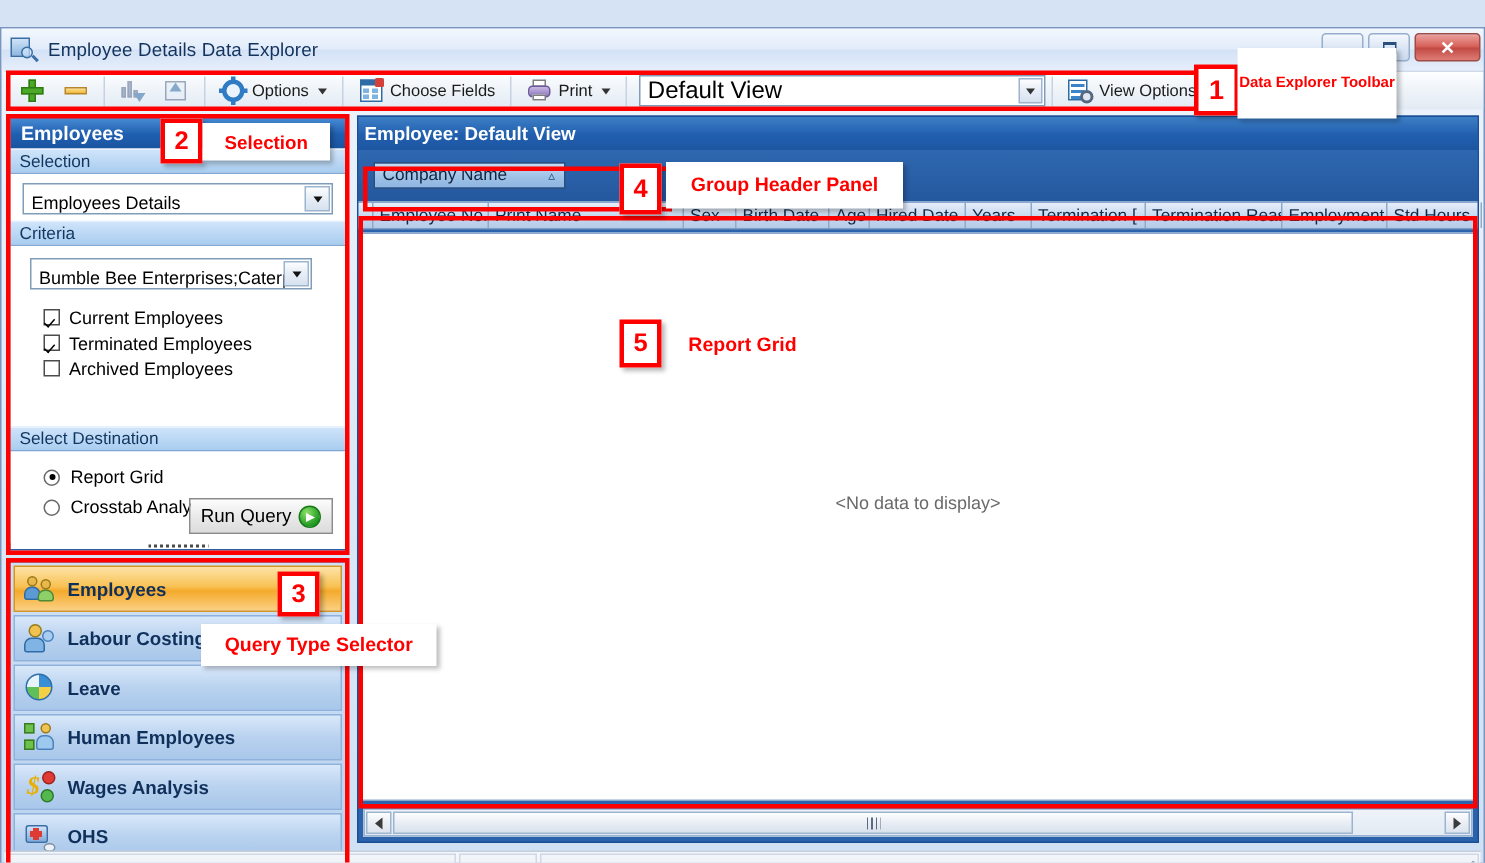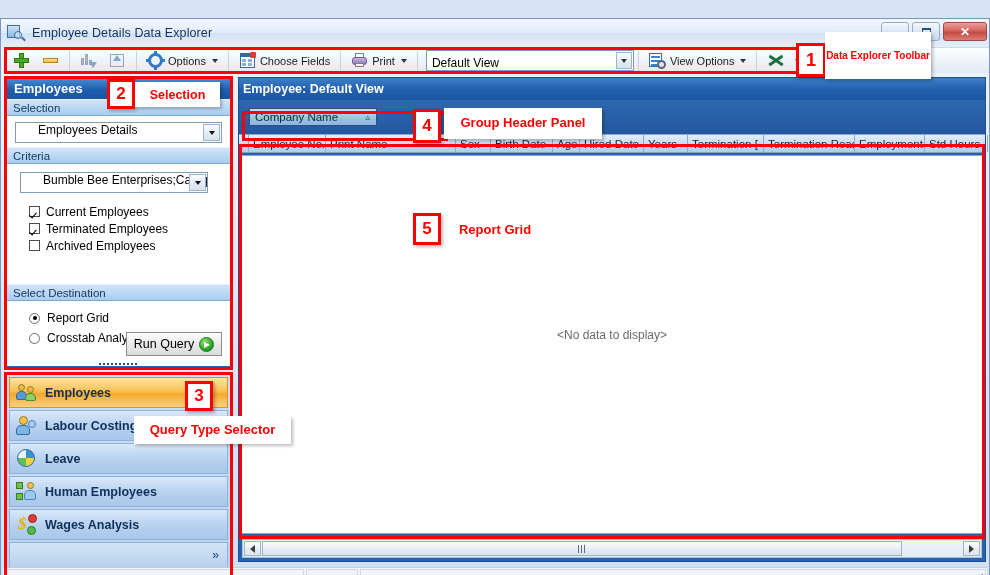--- a/index.html
+++ b/index.html
@@ -204,23 +204,23 @@
     border-top: 7px solid #9a9a9a;
   }
   .caret-sm {
     width: 0; height: 0; border-left: 3.5px solid transparent;
     border-right: 3.5px solid transparent; border-top: 4px solid #333;
     margin: 0 5px;
   }
   .caret-sm.dim { border-top-color: #a0a0a0; }
 
   .viewcombo {
-    height: 21px; width: 208px; background: #fff;
+    height: 21px; width: 271px; background: #fff;
     border: 1px solid #7f9db9; display: flex; align-items: flex-end;
-    font-size: 12px; color: #000; padding-left: 5px; margin-left: 4px;
+    font-size: 16px; color: #000; padding-left: 5px; margin-left: 4px;
     position: relative;
   }
   .viewcombo .arrowbox {
     position: absolute; right: 1px; top: 1px; width: 16px; height: 17px;
     background: linear-gradient(#fcfdfe,#e6edf6 50%,#d7e2f0);
     border: 1px solid #9db4cf;
     display: flex; align-items: center; justify-content: center;
   }
   .viewcombo .arrowbox i {
     width: 0; height: 0; border-left: 3.5px solid transparent;
@@ -245,22 +245,22 @@
     height: 17px;
     background: linear-gradient(#cfe4fa, #a9cdf0);
     border-bottom: 1px solid #7fa8d4;
     border-top: 1px solid #e6f1fc;
     font-size: 11.5px; color: #12365f;
     display: flex; align-items: center; padding-left: 6px;
   }
   .sec-body { background: #fff; padding: 6px 8px 4px 8px; }
   .combo {
     height: 21px; background: #fff; border: 1px solid #7f9db9;
-    display: flex; align-items: flex-start; position: relative;
-    font-size: 12px; padding-left: 22px; color: #000;
+    display: flex; align-items: flex-end; position: relative;
+    font-size: 12px; padding-left: 5px; color: #000;
     white-space: nowrap; overflow: hidden;
   }
   .combo .arrowbox {
     position: absolute; right: 1px; top: 1px; width: 17px; bottom: 1px;
     background: linear-gradient(#fcfdfe,#e6edf6 50%,#d7e2f0);
     border: 1px solid #9db4cf;
     display: flex; align-items: center; justify-content: center;
   }
   .combo .arrowbox i {
     width: 0; height: 0; border-left: 3.5px solid transparent;
@@ -677,20 +677,29 @@
       </span>
       <span>Human Employees</span>
     </div>
     <div class="nav-item">
       <span class="nav-ico">
         <i style="position:absolute;left:2px;top:0px;font-size:17px;font-weight:bold;color:#e8b007;font-family:'Liberation Serif',serif;line-height:19px">$</i>
         <i style="position:absolute;right:0px;top:0px;width:9px;height:9px;border-radius:50%;background:#e03a35;border:1px solid #9c2420"></i>
         <i style="position:absolute;right:1px;bottom:0px;width:9px;height:9px;border-radius:50%;background:#55b84e;border:1px solid #2d7a28"></i>
       </span>
       <span>Wages Analysis</span>
+    </div>
+    <div class="nav-item">
+      <span class="nav-ico">
+        <i style="position:absolute;left:1px;top:3px;width:15px;height:12px;border-radius:2px;background:linear-gradient(#cfe3f7,#7fa9d8);border:1px solid #3a6ea5"></i>
+        <i style="position:absolute;left:6px;top:5px;width:4px;height:8px;background:#e03a35"></i>
+        <i style="position:absolute;left:4px;top:7px;width:8px;height:4px;background:#e03a35"></i>
+        <i style="position:absolute;right:0px;bottom:0px;width:8px;height:6px;border-radius:50%;background:#eef3f9;border:1px solid #7f90a5"></i>
+      </span>
+      <span>OHS</span>
     </div>
     <div class="nav-more">
       <span class="chev">»</span>
     </div>
   </div>
 
   <div class="rightpane">
     <div class="rp-cap">Employee: Default View</div>
 
     <div class="grouppanel">

